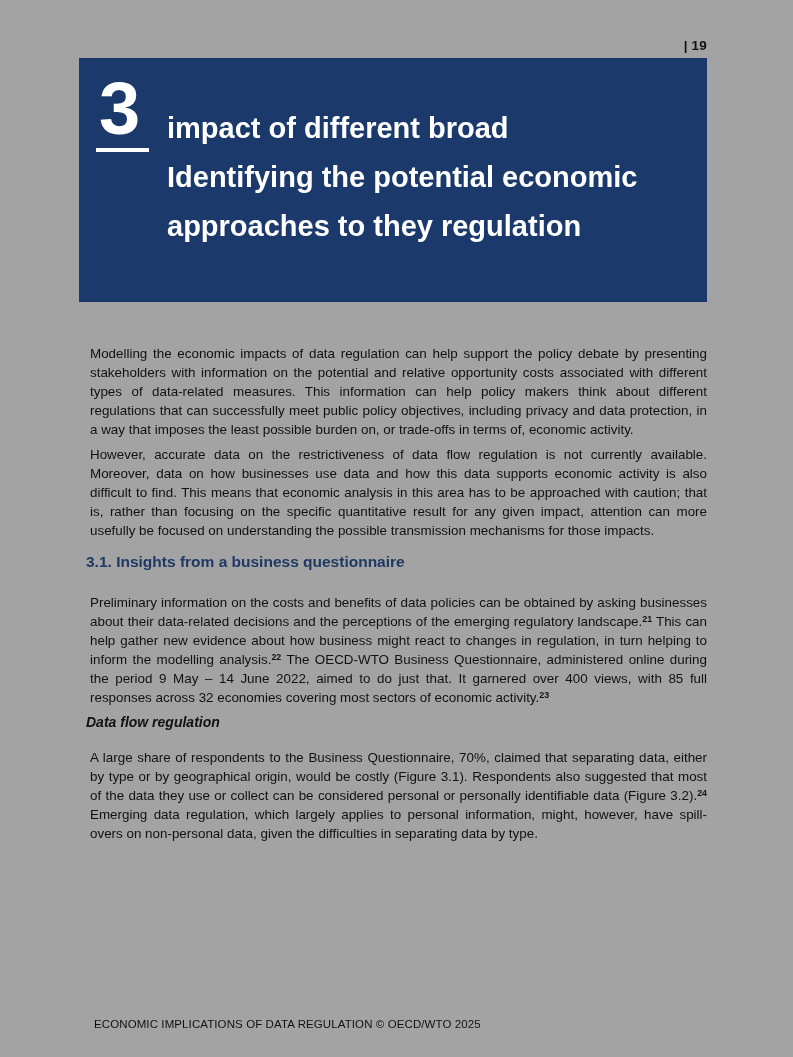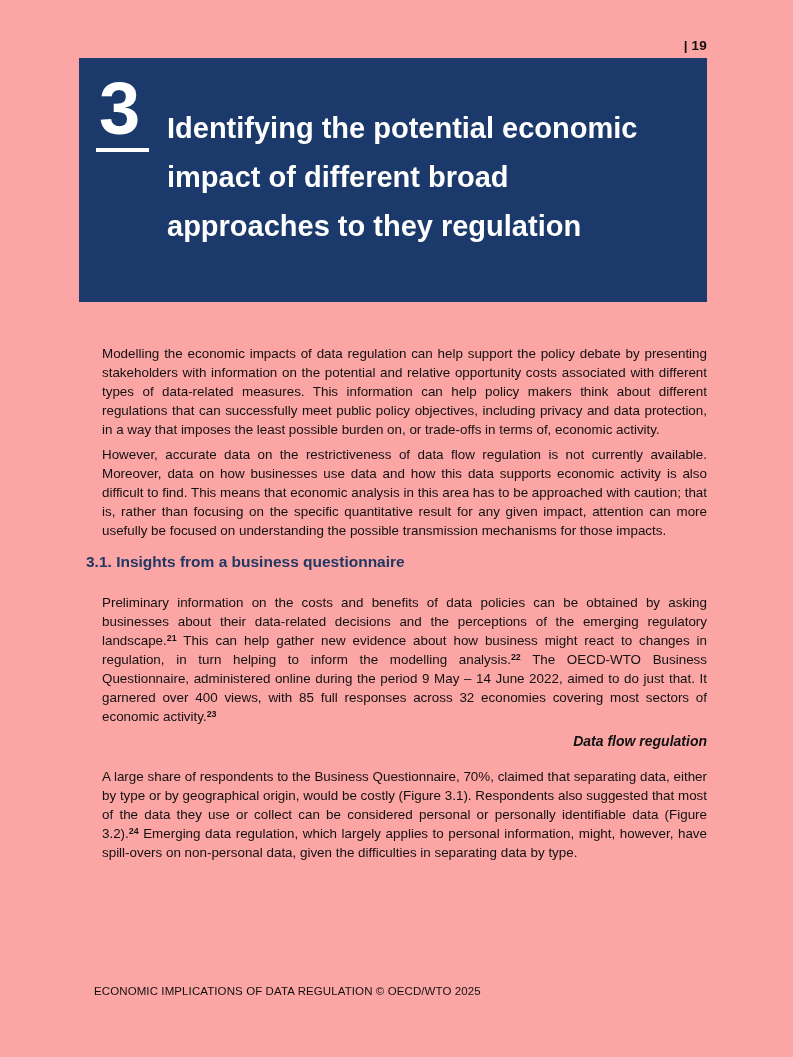--- a/index.html
+++ b/index.html
@@ -1,21 +1,21 @@
 <!DOCTYPE html>
 <html><head>
 <meta charset="utf-8">
 <title>Document Page</title>
 <style>
   html, body { margin: 0; padding: 0; background: #ffffff; }
   .page {
     position: relative;
     width: 793px;
     height: 1057px;
-    background: #fca5a5;
+    background: #a3a3a3;
     font-family: "Liberation Sans", sans-serif;
     color: #111111;
     overflow: hidden;
   }
   .page-number {
     position: absolute;
     top: 38px;
     right: 86px;
     font-size: 13.5px;
     font-weight: 700;
@@ -55,73 +55,73 @@
   }
   .content {
     position: absolute;
     left: 86px;
     top: 344px;
     width: 621px;
     font-size: 13.4px;
     line-height: 19px;
   }
   .body-para {
-    margin: 0 0 6px 16px;
+    margin: 0 0 6px 4px;
     text-align: justify;
   }
   .body-para:last-child { margin-bottom: 0; }
   .section-heading {
     margin: 12px 0 22px 0;
     font-size: 15.5px;
     line-height: 19px;
     font-weight: 700;
     color: #1f3864;
     text-align: left;
   }
   .subsection-heading {
     margin: 0 0 16px 0;
     font-size: 14px;
     line-height: 19px;
     font-weight: 700;
     font-style: italic;
     color: #111111;
-    text-align: right;
+    text-align: left;
   }
   sup {
     font-size: 0.66em;
     line-height: 0;
     vertical-align: baseline;
     position: relative;
     top: -0.45em;
     font-weight: bold;
   }
   .footer {
     position: absolute;
     left: 86px;
-    top: 985px;
+    top: 1018px;
     font-size: 11.5px;
     color: #111111;
     letter-spacing: 0.1px;
     padding-left: 8px;
   }
 </style>
 </head>
 <body>
 
 <div class="page">
 
   <div class="page-number">| 19</div>
 
   <div class="banner">
     <div class="chapter-num-wrap">
       <span class="chapter-num">3</span>
     </div>
     <div class="banner-title">
+      <div>impact of different broad</div>
       <div>Identifying the potential economic</div>
-      <div>impact of different broad</div>
       <div>approaches to they regulation</div>
     </div>
   </div>
 
   <div class="content">
     <p class="body-para">Modelling the economic impacts of data regulation can help support the policy debate by presenting stakeholders with information on the potential and relative opportunity costs associated with different types of data-related measures. This information can help policy makers think about different regulations that can successfully meet public policy objectives, including privacy and data protection, in a way that imposes the least possible burden on, or trade-offs in terms of, economic activity.</p>
     <p class="body-para">However, accurate data on the restrictiveness of data flow regulation is not currently available. Moreover, data on how businesses use data and how this data supports economic activity is also difficult to find. This means that economic analysis in this area has to be approached with caution; that is, rather than focusing on the specific quantitative result for any given impact, attention can more usefully be focused on understanding the possible transmission mechanisms for those impacts.</p>
     <h2 class="section-heading">3.1. Insights from a business questionnaire</h2>
     <p class="body-para"><span>Preliminary information on the costs and benefits of data policies can be obtained by asking businesses about their data-related decisions and the perceptions of the emerging regulatory landscape.</span><sup>21</sup><span> This can help gather new evidence about how business might react to changes in regulation, in turn helping to inform the modelling analysis.</span><sup>22</sup><span> The OECD-WTO Business Questionnaire, administered online during the period 9 May – 14 June 2022, aimed to do just that. It garnered over 400 views, with 85 full responses across 32 economies covering most sectors of economic activity.</span><sup>23</sup></p>
     <h3 class="subsection-heading">Data flow regulation</h3>

